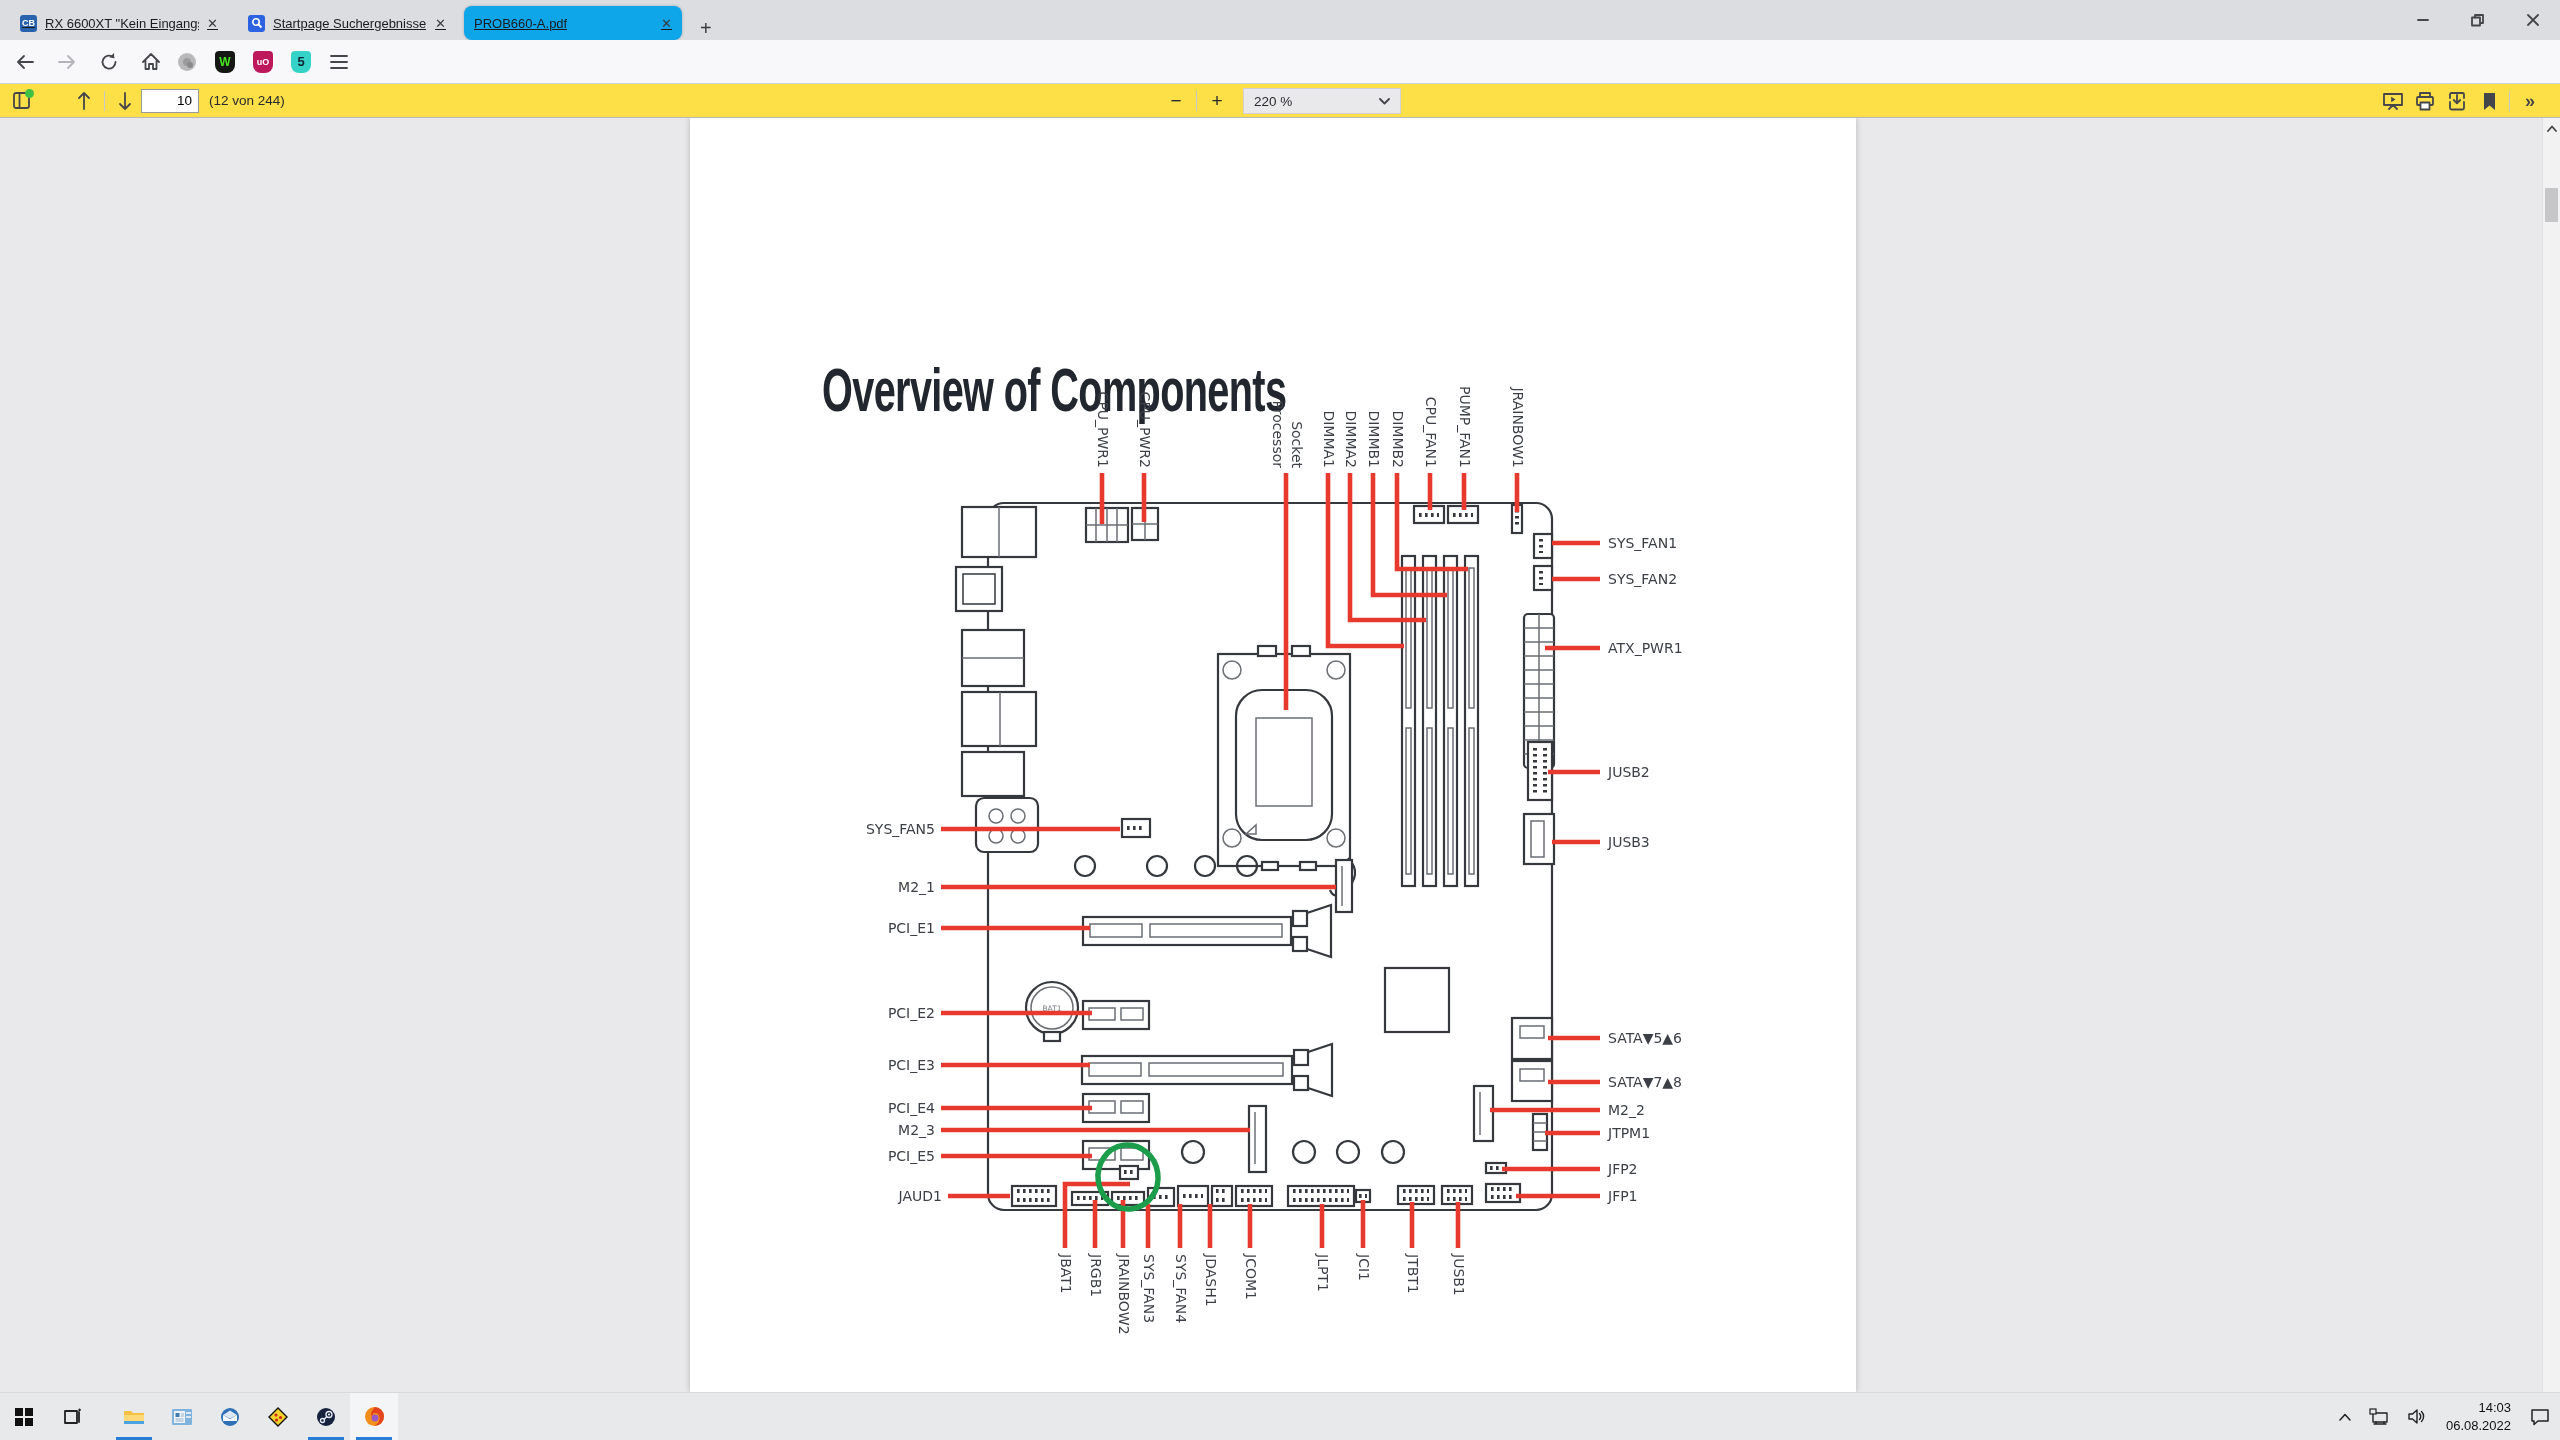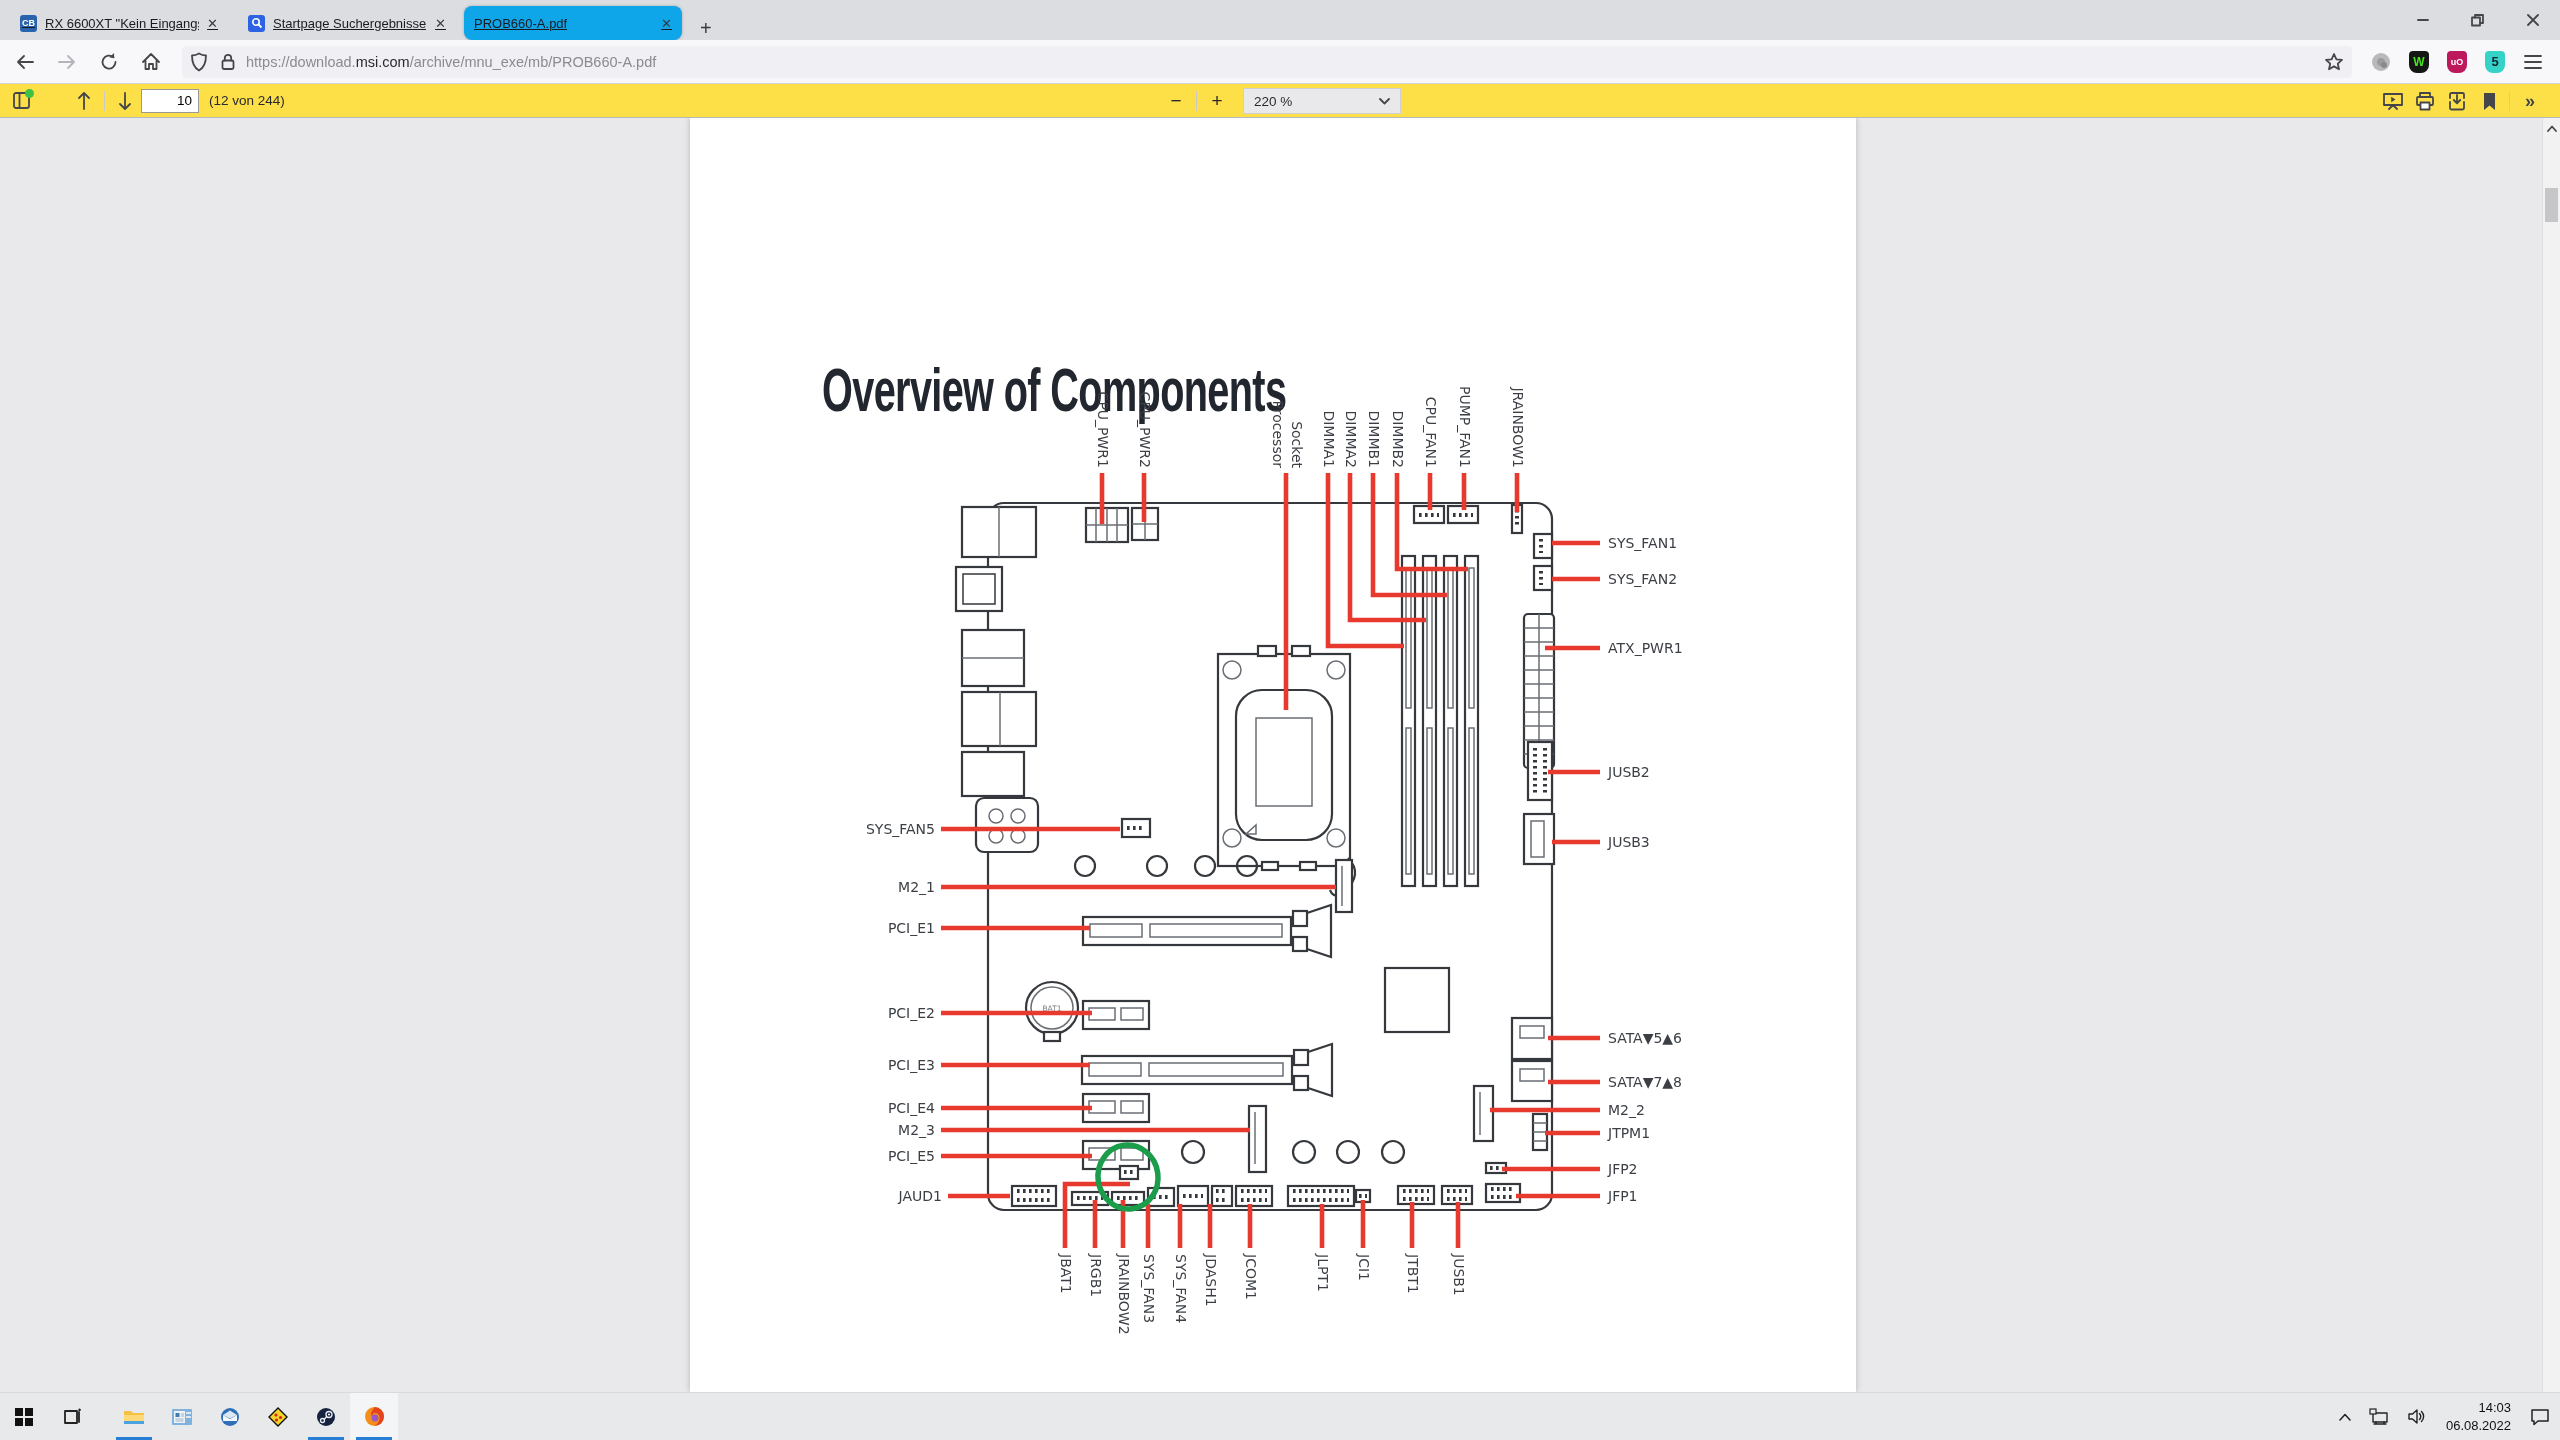--- a/index.html
+++ b/index.html
@@ -121,34 +121,20 @@
       <svg width="20" height="20" viewBox="0 0 20 20">
           <path d="M16.5 10 a6.5 6.5 0 1 1 -2 -4.6" class="icn"></path>
           <path d="M15 1 L15.2 6 L10.5 5.4 Z" class="icnf"></path>
         </svg>
     </div>
     <div class="navbtn">
       <svg width="20" height="20" viewBox="0 0 20 20">
           <path d="M2 10 L10 2 L18 10 M4.5 8.5 V17 H8 V12 H12 V17 H15.5 V8.5" class="icn"></path>
         </svg>
     </div>
-    <div class="urlbar">
-      <svg width="18" height="20" viewBox="0 0 18 20">
-          <path d="M9 1.5 C11.5 3 14 3.5 16 3.5 C16 10 14.5 15.5 9 18.5 C3.5 15.5 2 10 2 3.5 C4 3.5 6.5 3 9 1.5 Z" class="icn"></path>
-        </svg>
-      <span style="width:12px"></span>
-      <svg width="16" height="20" viewBox="0 0 16 20">
-          <rect x="2.5" y="8.5" width="11" height="8.5" rx="1.5" class="icn"></rect>
-          <path d="M4.8 8.5 V6 a3.2 3.2 0 0 1 6.4 0 V8.5" class="icn"></path>
-        </svg>
-      <span class="urltext"><span>https://download.</span><b>msi.com</b><span>/archive/mnu_exe/mb/PROB660-A.pdf</span></span>
-      <svg width="20" height="20" viewBox="0 0 20 20">
-          <path d="M10 2 L12.4 7.3 L18 7.9 L13.8 11.7 L15 17.3 L10 14.4 L5 17.3 L6.2 11.7 L2 7.9 L7.6 7.3 Z" class="icn"></path>
-        </svg>
-    </div>
     <div class="extrow">
       <div class="ext">
         <svg width="22" height="22" viewBox="0 0 22 22">
             <circle cx="11" cy="11" r="9" fill="#b9b9bb"></circle>
             <circle cx="11" cy="11" r="4" fill="#9b9b9d"></circle>
             <circle cx="14" cy="14" r="3" fill="#8a8a8c"></circle>
           </svg>
       </div>
       <div class="ext">
         <span class="shieldshape" style="background:#151715;">

